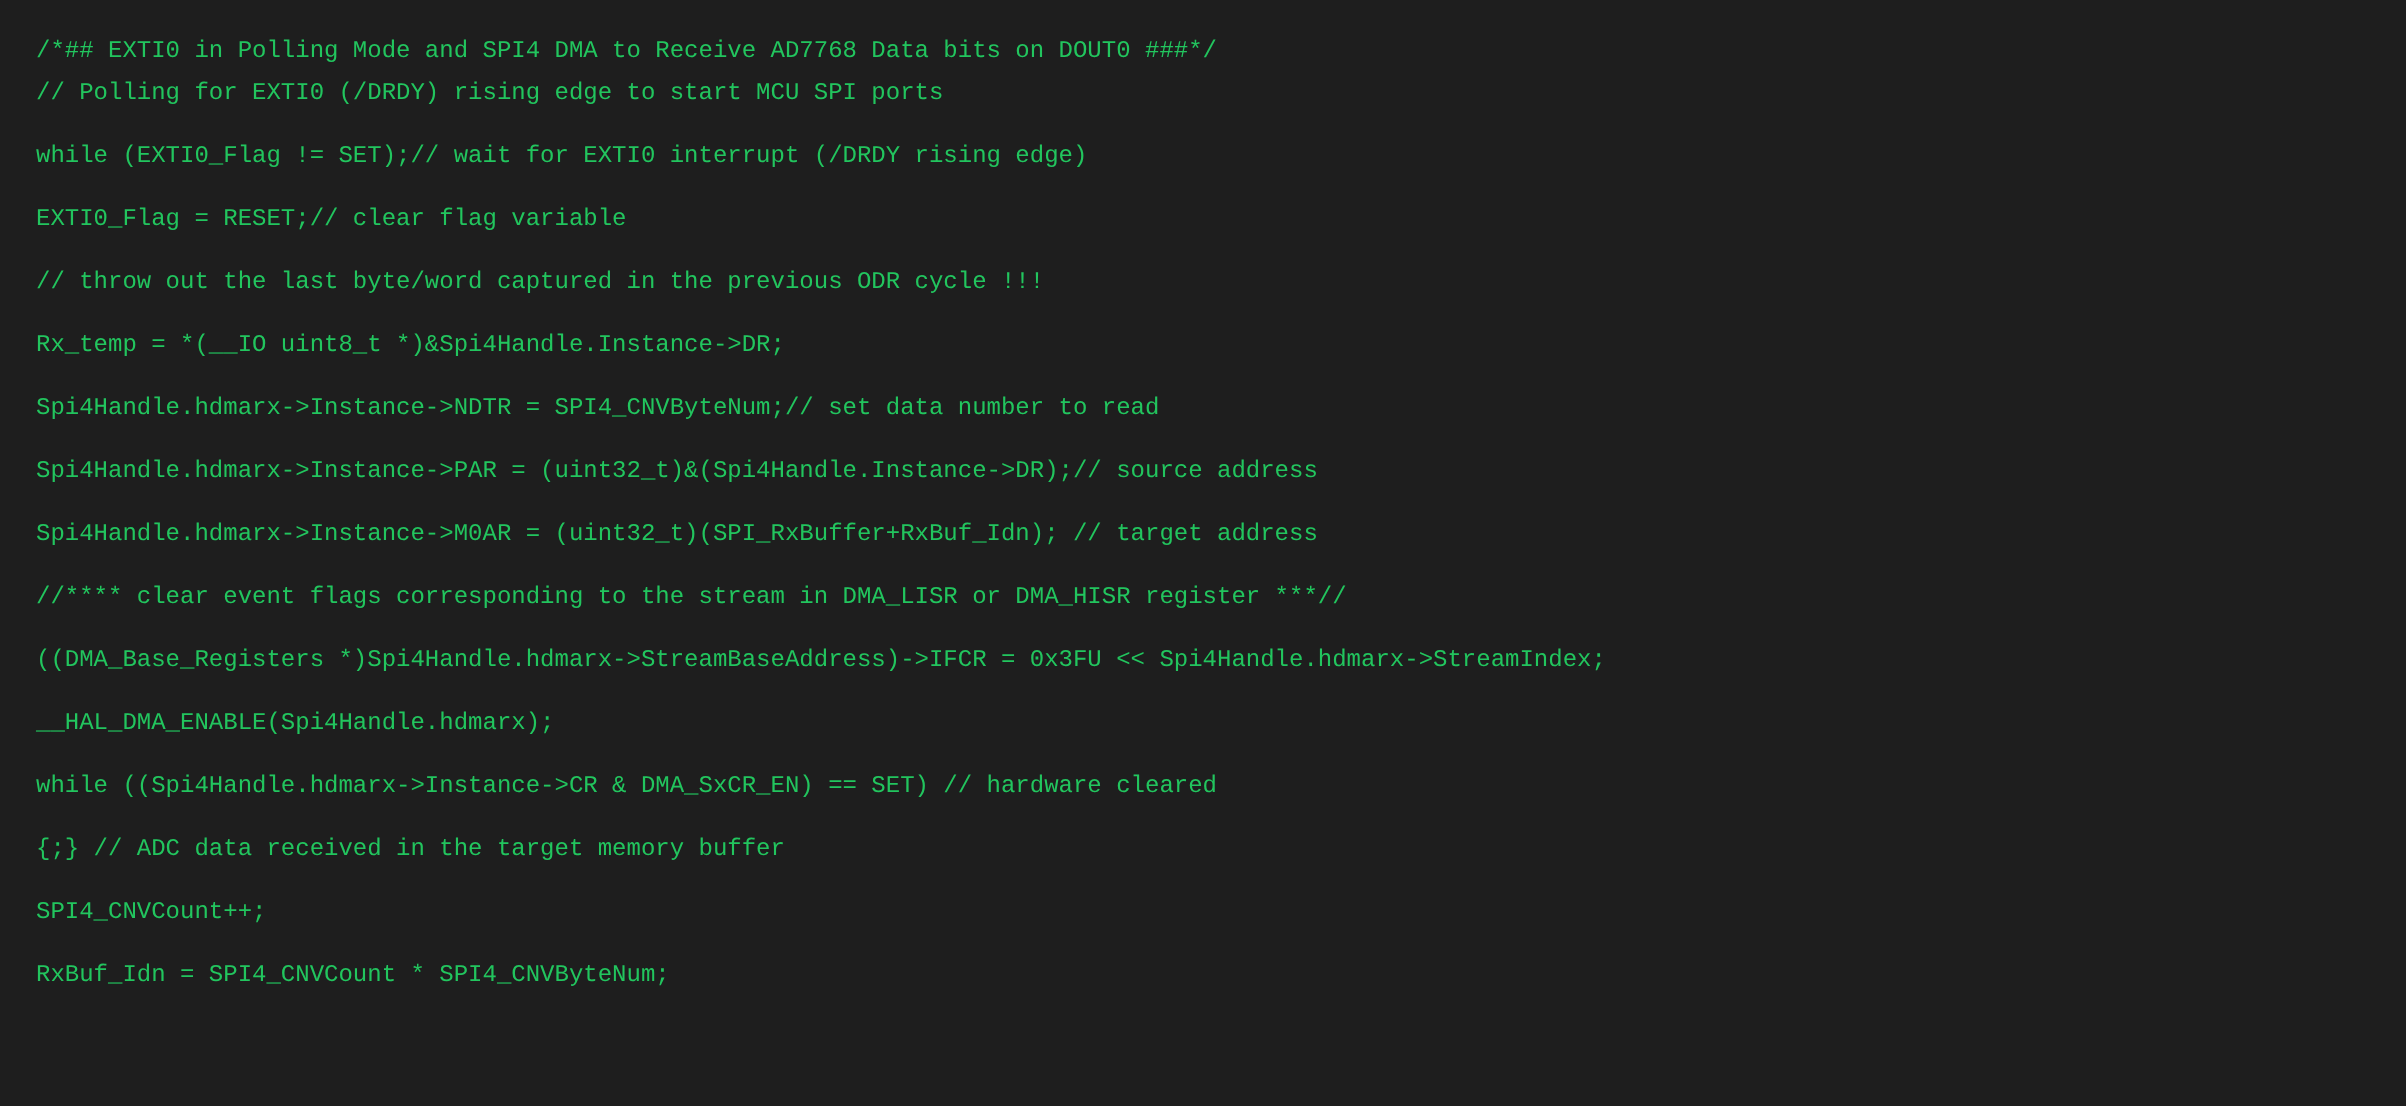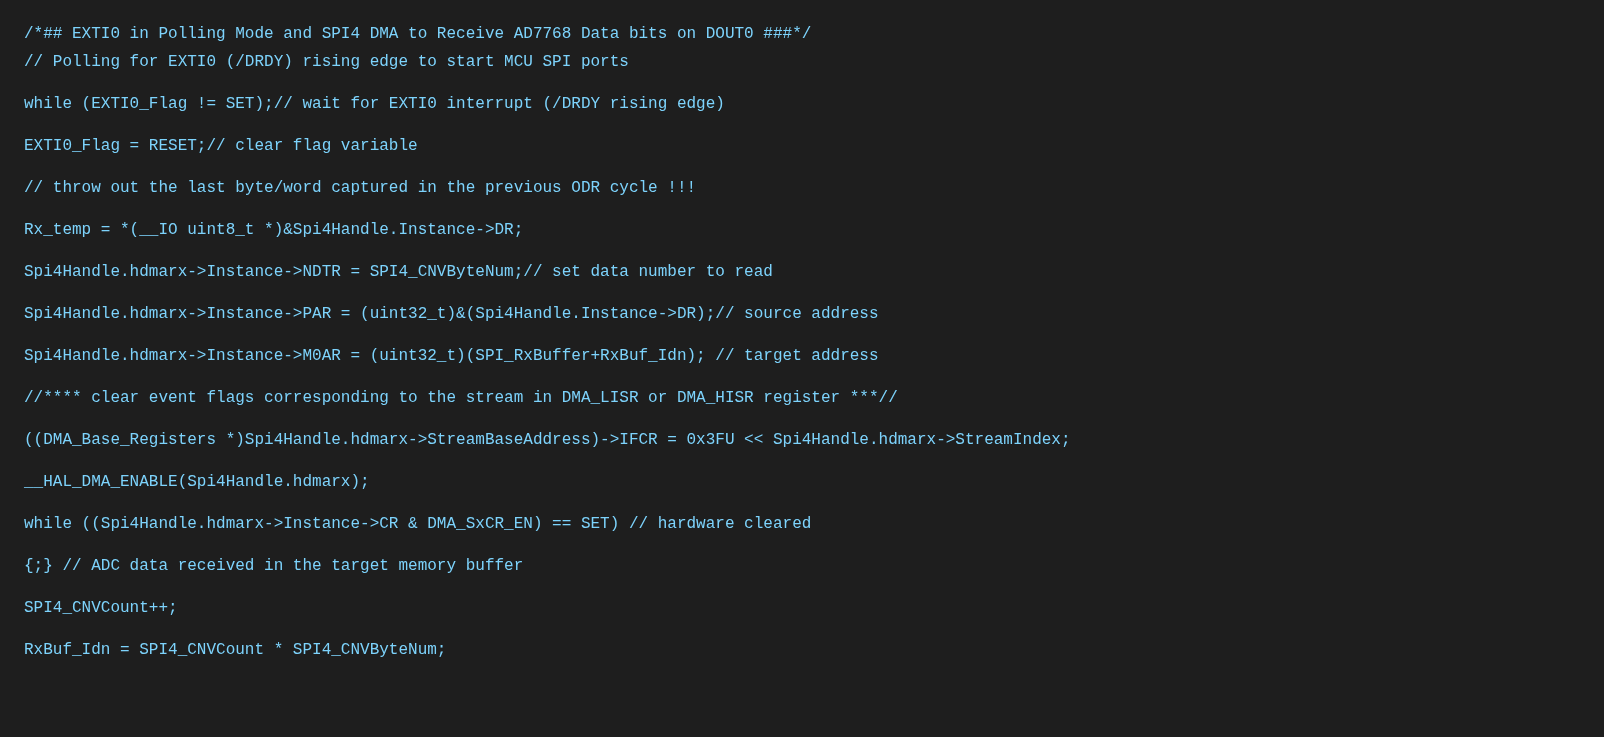--- a/index.html
+++ b/index.html
@@ -21,19 +21,19 @@
 
     .code-block {
       white-space: pre;
       font-family: 'Courier New', Courier, monospace;
       font-size: 16px;
       line-height: 1.75;
     }
 
     .line {
       display: block;
-      color: #7dd3fc;
+      color: #22c55e;
     }
   </style>
 </head>
 <body>
 
 <div class="code-block" id="code-container"><span class="line">/*## EXTI0 in Polling Mode and SPI4 DMA to Receive AD7768 Data bits on DOUT0 ###*/</span><span class="line">// Polling for EXTI0 (/DRDY) rising edge to start MCU SPI ports</span><span class="line" style="line-height: 0.5; display: block; height: 14px;">&nbsp;</span><span class="line">while (EXTI0_Flag != SET);// wait for EXTI0 interrupt (/DRDY rising edge)</span><span class="line" style="line-height: 0.5; display: block; height: 14px;">&nbsp;</span><span class="line">EXTI0_Flag = RESET;// clear flag variable</span><span class="line" style="line-height: 0.5; display: block; height: 14px;">&nbsp;</span><span class="line">// throw out the last byte/word captured in the previous ODR cycle !!!</span><span class="line" style="line-height: 0.5; display: block; height: 14px;">&nbsp;</span><span class="line">Rx_temp = *(__IO uint8_t *)&amp;Spi4Handle.Instance-&gt;DR;</span><span class="line" style="line-height: 0.5; display: block; height: 14px;">&nbsp;</span><span class="line">Spi4Handle.hdmarx-&gt;Instance-&gt;NDTR = SPI4_CNVByteNum;// set data number to read</span><span class="line" style="line-height: 0.5; display: block; height: 14px;">&nbsp;</span><span class="line">Spi4Handle.hdmarx-&gt;Instance-&gt;PAR = (uint32_t)&amp;(Spi4Handle.Instance-&gt;DR);// source address</span><span class="line" style="line-height: 0.5; display: block; height: 14px;">&nbsp;</span><span class="line">Spi4Handle.hdmarx-&gt;Instance-&gt;M0AR = (uint32_t)(SPI_RxBuffer+RxBuf_Idn); // target address</span><span class="line" style="line-height: 0.5; display: block; height: 14px;">&nbsp;</span><span class="line">//**** clear event flags corresponding to the stream in DMA_LISR or DMA_HISR register ***//</span><span class="line" style="line-height: 0.5; display: block; height: 14px;">&nbsp;</span><span class="line">((DMA_Base_Registers *)Spi4Handle.hdmarx-&gt;StreamBaseAddress)-&gt;IFCR = 0x3FU &lt;&lt; Spi4Handle.hdmarx-&gt;StreamIndex;</span><span class="line" style="line-height: 0.5; display: block; height: 14px;">&nbsp;</span><span class="line">__HAL_DMA_ENABLE(Spi4Handle.hdmarx);</span><span class="line" style="line-height: 0.5; display: block; height: 14px;">&nbsp;</span><span class="line">while ((Spi4Handle.hdmarx-&gt;Instance-&gt;CR &amp; DMA_SxCR_EN) == SET) // hardware cleared</span><span class="line" style="line-height: 0.5; display: block; height: 14px;">&nbsp;</span><span class="line">{;} // ADC data received in the target memory buffer</span><span class="line" style="line-height: 0.5; display: block; height: 14px;">&nbsp;</span><span class="line">SPI4_CNVCount++;</span><span class="line" style="line-height: 0.5; display: block; height: 14px;">&nbsp;</span><span class="line">RxBuf_Idn = SPI4_CNVCount * SPI4_CNVByteNum;</span></div>
 
 </body></html>

